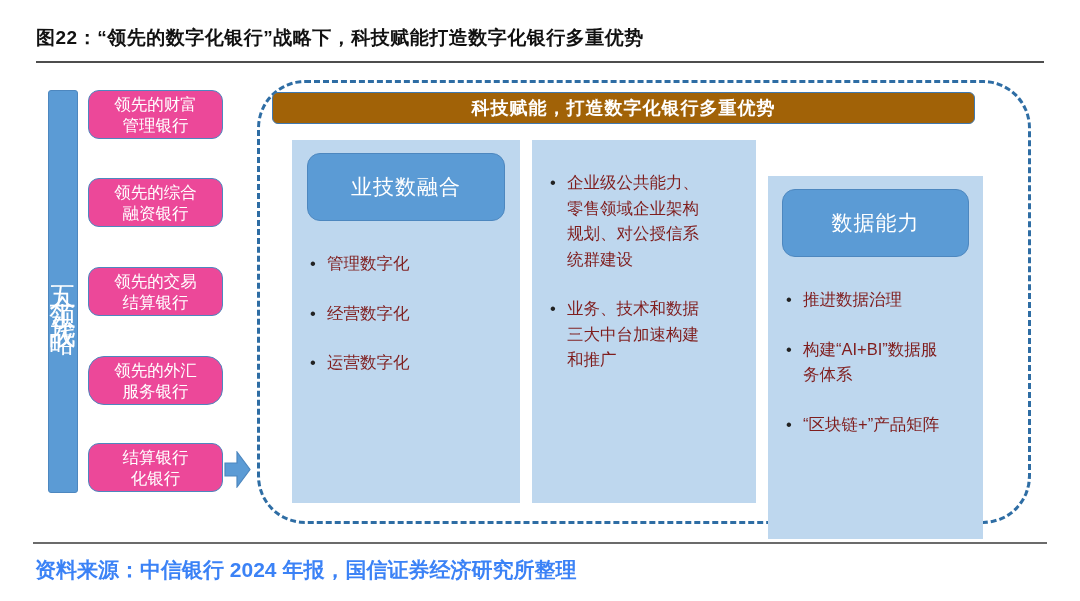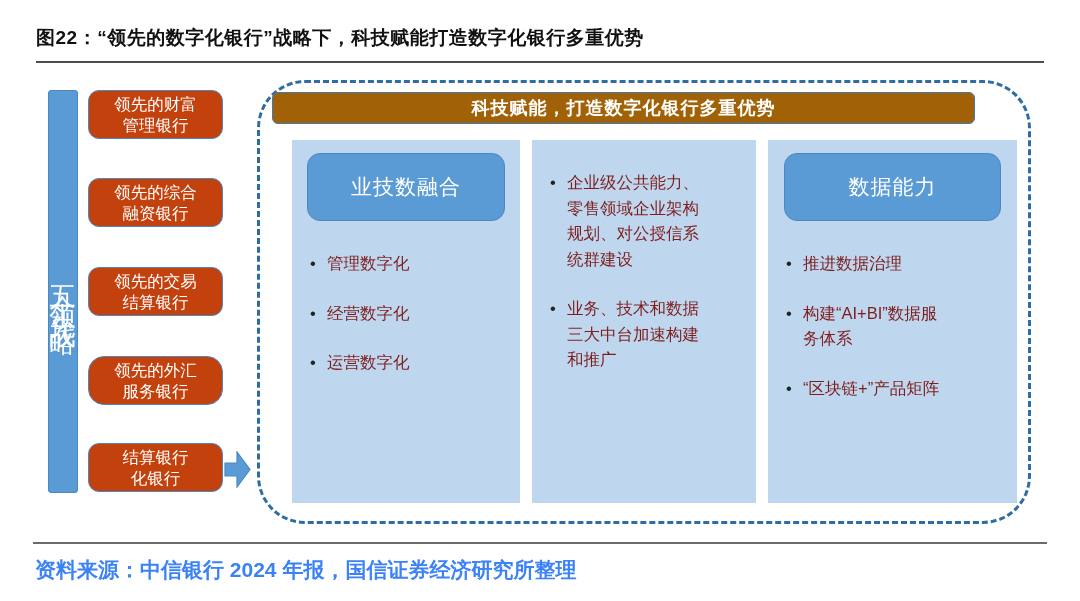--- a/index.html
+++ b/index.html
@@ -25,21 +25,21 @@
     background:#5b9bd5; border:1px solid #4d87bf; border-radius:3px;
     display:flex; align-items:center; justify-content:center;
   }
   .vbar-text {
     writing-mode:vertical-rl; text-orientation:upright;
     color:#ffffff; font-size:26px; letter-spacing:9px; line-height:1;
   }
   
   .sbox {
     position:absolute; left:88px; width:135px; height:49px;
-    background:#c2410c; border:1.5px solid #4d87bf; border-radius:11px;
+    background:#ec4899; border:1.5px solid #4d87bf; border-radius:11px;
     color:#ffffff; font-size:16.5px; line-height:1.27; text-align:center;
     display:flex; align-items:center; justify-content:center;
     white-space:pre-line;
   }
   .sbox1 { top:90px; }  .sbox2 { top:178px; }  .sbox3 { top:267px; }
   .sbox4 { top:356px;border-radius:16px; } .sbox5 { top:443px; }
   .arrow { position:absolute; left:224px; top:451px; }
   
   .panel {
     position:absolute; left:257px; top:80px; width:774px; height:444px;
@@ -49,21 +49,21 @@
     position:absolute; left:272px; top:92px; width:703px; height:32px;
     background:#a16207; border:1px solid #3f79b1; border-radius:6px;
     color:#ffffff; font-size:18px; font-weight:bold;
     display:flex; align-items:center; justify-content:center; letter-spacing:1px;font-family:Liberation Serif, serif;
   }
   .col {
     position:absolute; top:140px; height:363px; background:#bed7ee;
   }
   .col1 { left:292px; width:228px; }
   .col2 { left:532px; width:224px; }
-  .col3 { left:768px; width:249px; }
+  .col3 { left:768px; width:215px;margin-top:36px; }
   .col-header {
     margin:13px auto 0; width:87%; height:68px;
     background:#5b9bd5; border:1.5px solid #4d87bf; border-radius:13px;
     color:#ffffff; font-size:21px;
     display:flex; align-items:center; justify-content:center; letter-spacing:1px;
   }
   .bullets { margin-top:30px; padding:0 8px 0 16px; }
   .bullet {
     position:relative; padding-left:19px; margin-bottom:24px;
     font-size:16.5px; line-height:1.55; color:#7f1d1d; white-space:pre-line;

